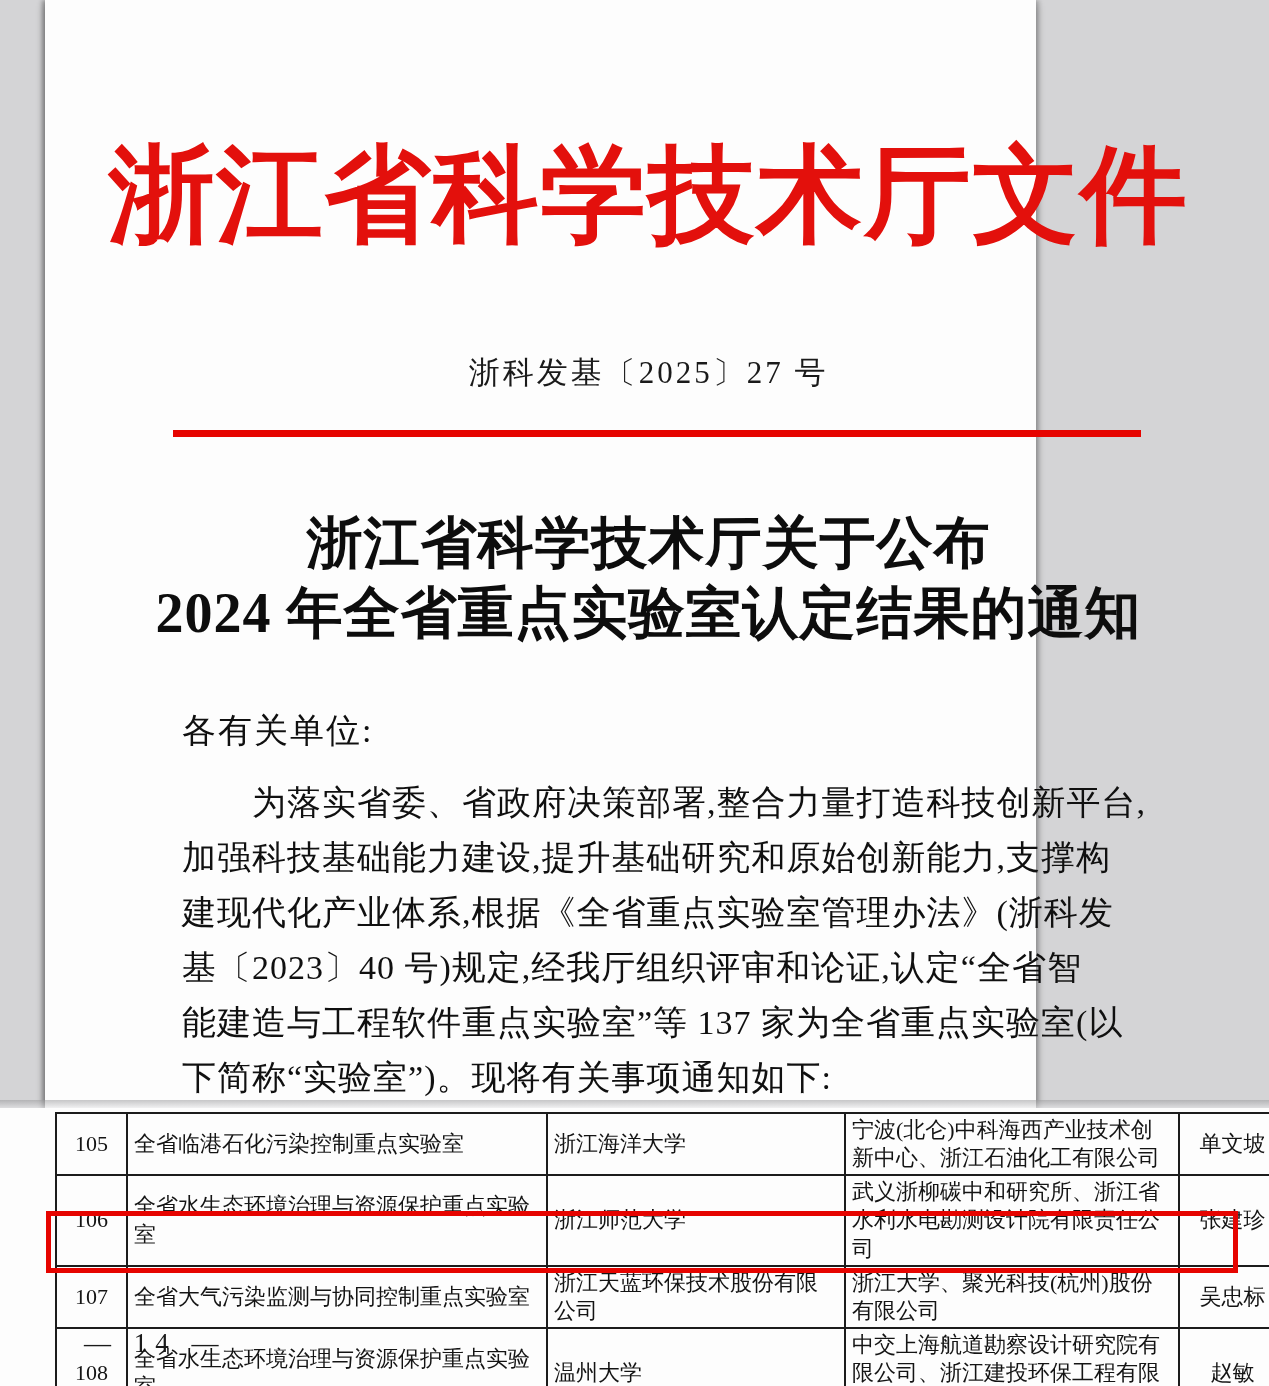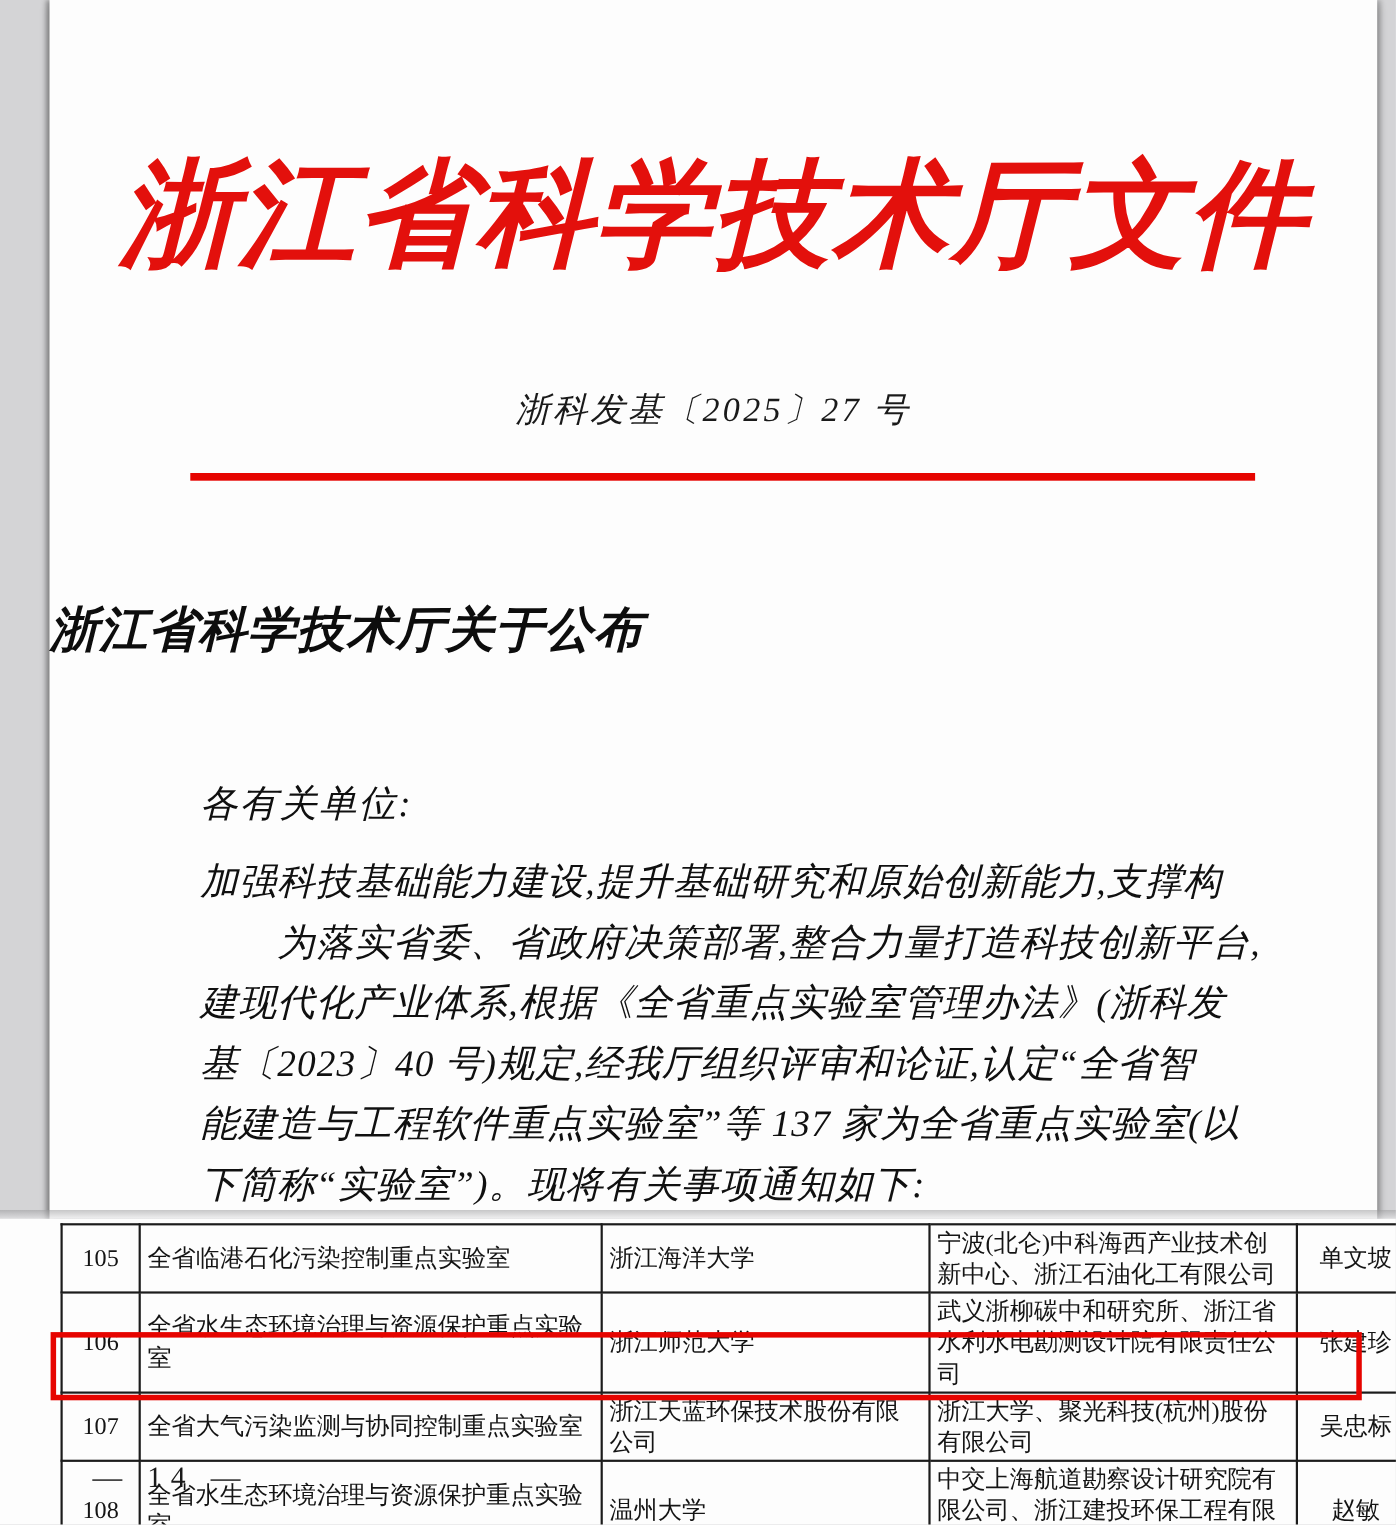--- a/index.html
+++ b/index.html
@@ -8,46 +8,45 @@
     background:#d4d4d6;
     font-family:"Liberation Serif","DejaVu Serif",serif;
     color:#111;
     position:relative;
     overflow:hidden;
   }
   .stage{position:absolute;inset:0;width:1269px;height:1386px;}
 
   
   .page-top{
-    position:absolute;left:45px;top:0;width:1207px;height:1108px;
+    position:absolute;left:45px;top:0;width:991px;height:1108px;
     background:#fdfdfd;
     box-shadow:-3px 0 4px rgba(0,0,0,.28), 3px 0 4px rgba(0,0,0,.18), 0 4px 9px rgba(0,0,0,.30);
-    font-style:italic;
   }
   .letterhead{
     position:absolute;left:0;top:138px;width:1207px;
     text-align:center;
     font-size:106px;font-weight:bold;
     color:#e3100c;
     letter-spacing:2px;
     line-height:1.1;
     white-space:nowrap;
   }
   .doc-number{
     position:absolute;left:0;top:352px;width:1207px;
     text-align:center;font-size:31px;color:#1a1a1a;
     letter-spacing:3px;
   }
   .red-rule{
     position:absolute;left:128px;top:430px;width:968px;height:7px;
     background:#e60400;
   }
   .notice-title{
-    position:absolute;left:0;top:538px;width:1207px;
-    text-align:left;font-weight:bold;font-size:44px;color:#0d0d0d;
+    position:absolute;left:0;top:508px;width:1207px;
+    text-align:center;font-weight:bold;font-size:56px;color:#0d0d0d;
     line-height:70px;letter-spacing:1px;
   }
   .salutation{
     position:absolute;left:137px;top:708px;font-size:34px;color:#101010;
     letter-spacing:2px;
   }
   .body-block{
     position:absolute;left:137px;top:775px;width:958px;
     font-size:34px;color:#101010;line-height:55px;letter-spacing:1px;
     white-space:nowrap;
@@ -101,25 +100,26 @@
 <body>
 
 <div class="stage">
 
   <div class="page-top">
     <div class="letterhead">浙江省科学技术厅文件</div>
     <div class="doc-number">浙科发基〔2025〕27 号</div>
     <div class="red-rule"></div>
     <div class="notice-title">
       <div>浙江省科学技术厅关于公布</div>
+      <div>2024 年全省重点实验室认定结果的通知</div>
     </div>
     <div class="salutation">各有关单位:</div>
     <div class="body-block">
+      <div class="line indent">为落实省委、省政府决策部署,整合力量打造科技创新平台,</div>
       <div class="line">加强科技基础能力建设,提升基础研究和原始创新能力,支撑构</div>
-      <div class="line indent">为落实省委、省政府决策部署,整合力量打造科技创新平台,</div>
       <div class="line">建现代化产业体系,根据《全省重点实验室管理办法》(浙科发</div>
       <div class="line">基〔2023〕40 号)规定,经我厅组织评审和论证,认定“全省智</div>
       <div class="line">能建造与工程软件重点实验室”等 137 家为全省重点实验室(以</div>
       <div class="line">下简称“实验室”)。现将有关事项通知如下:</div>
     </div>
   </div>
 
   <div class="seam"></div>
 
   <div class="page-bottom"></div>

